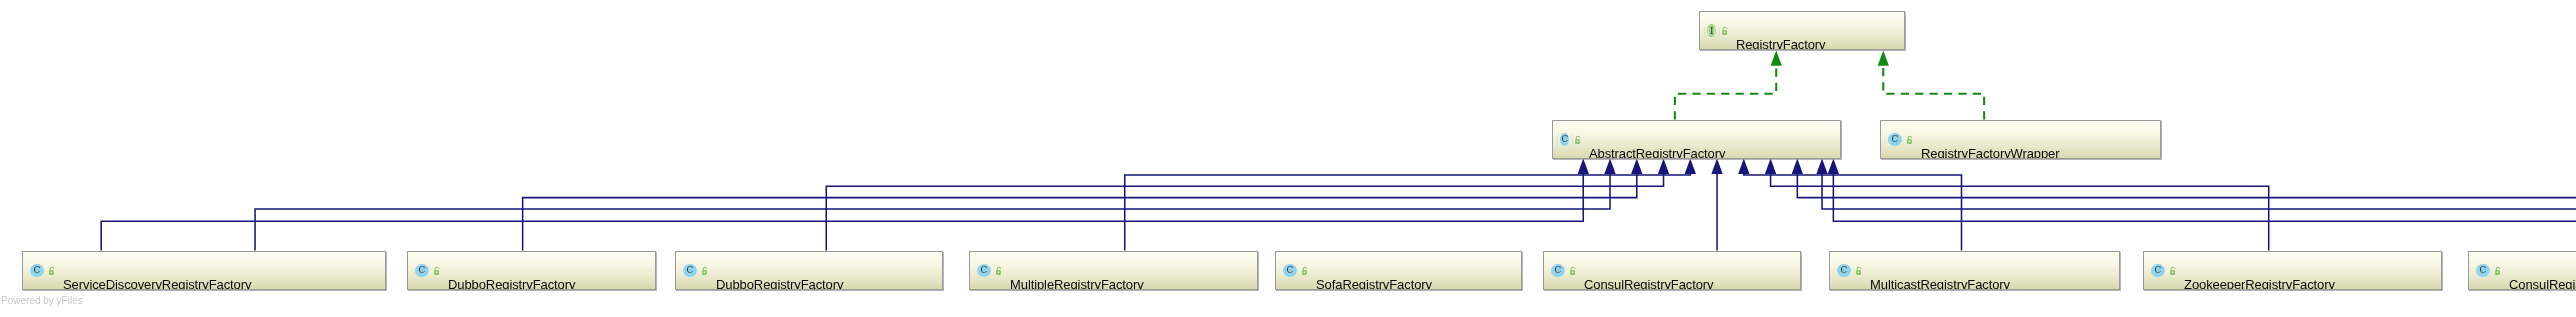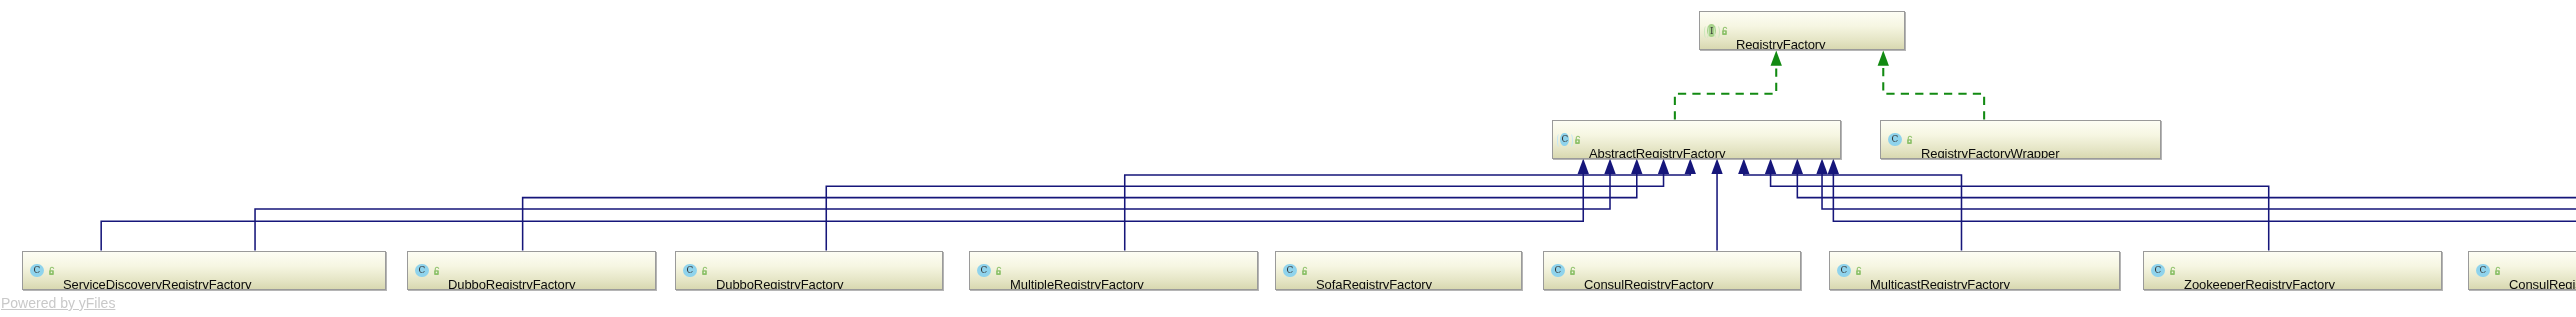--- a/index.html
+++ b/index.html
@@ -17,25 +17,24 @@
     width: 3360px;
     height: 317px;
     background: #ffffff;
     overflow: hidden;
   }
 
   
   .yfiles-credit {
     position: absolute;
     color: #c9c9c9;
-    font-size: 14px;
+    font-size: 10px;
     font-family: "Liberation Sans", sans-serif;
     white-space: nowrap;
     z-index: 2;
-    text-decoration: underline;
   }
 
   
   #edges {
     position: absolute;
     left: 0; top: 0;
     width: 3360px;
     height: 317px;
     z-index: 3;
     pointer-events: none;

